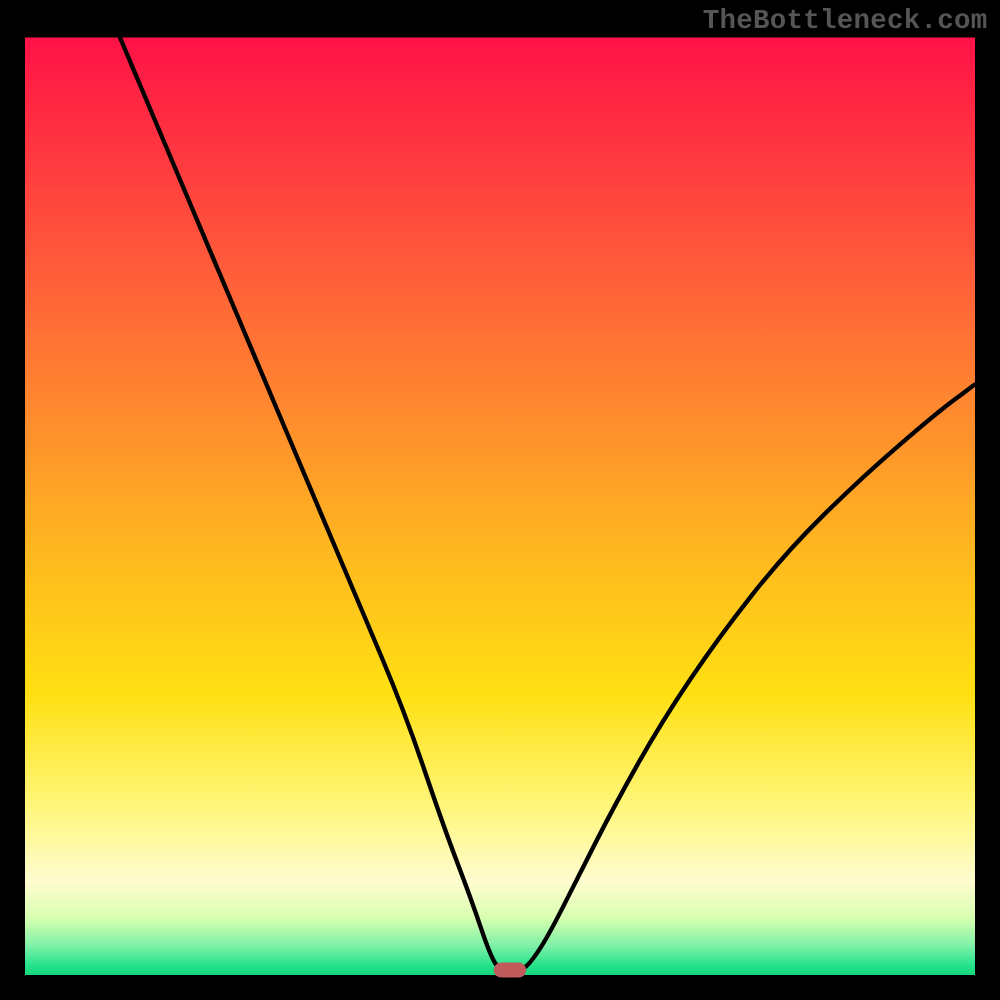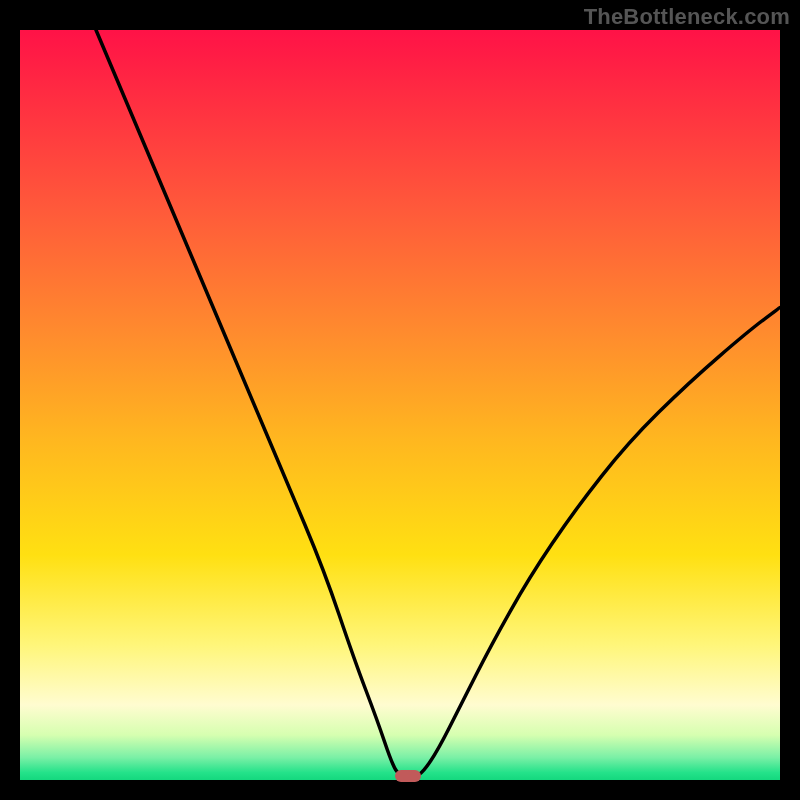--- a/index.html
+++ b/index.html
@@ -9,20 +9,21 @@
     height: 800px;
     background: #000;
     overflow: hidden;
     font-family: Arial, Helvetica, sans-serif;
   }
   .stage {
     position: relative;
     width: 800px;
     height: 613px;
     background: #000;
+    font-family: Liberation Mono, monospace;
   }
   .watermark {
     position: absolute;
     top: 4px;
     right: 10px;
     color: #555;
     font-size: 22px;
     font-weight: 600;
     letter-spacing: 0.2px;
     user-select: none;

